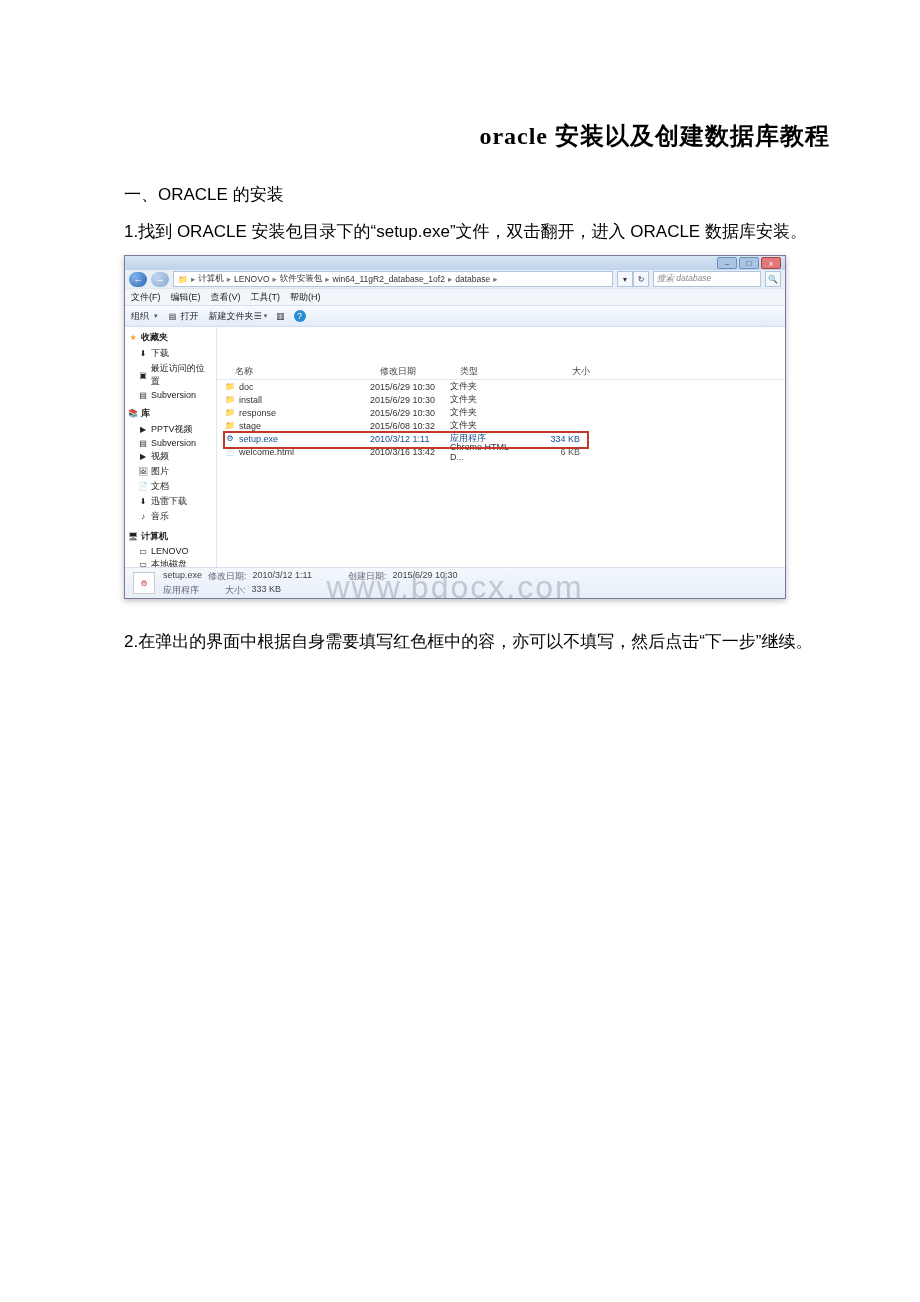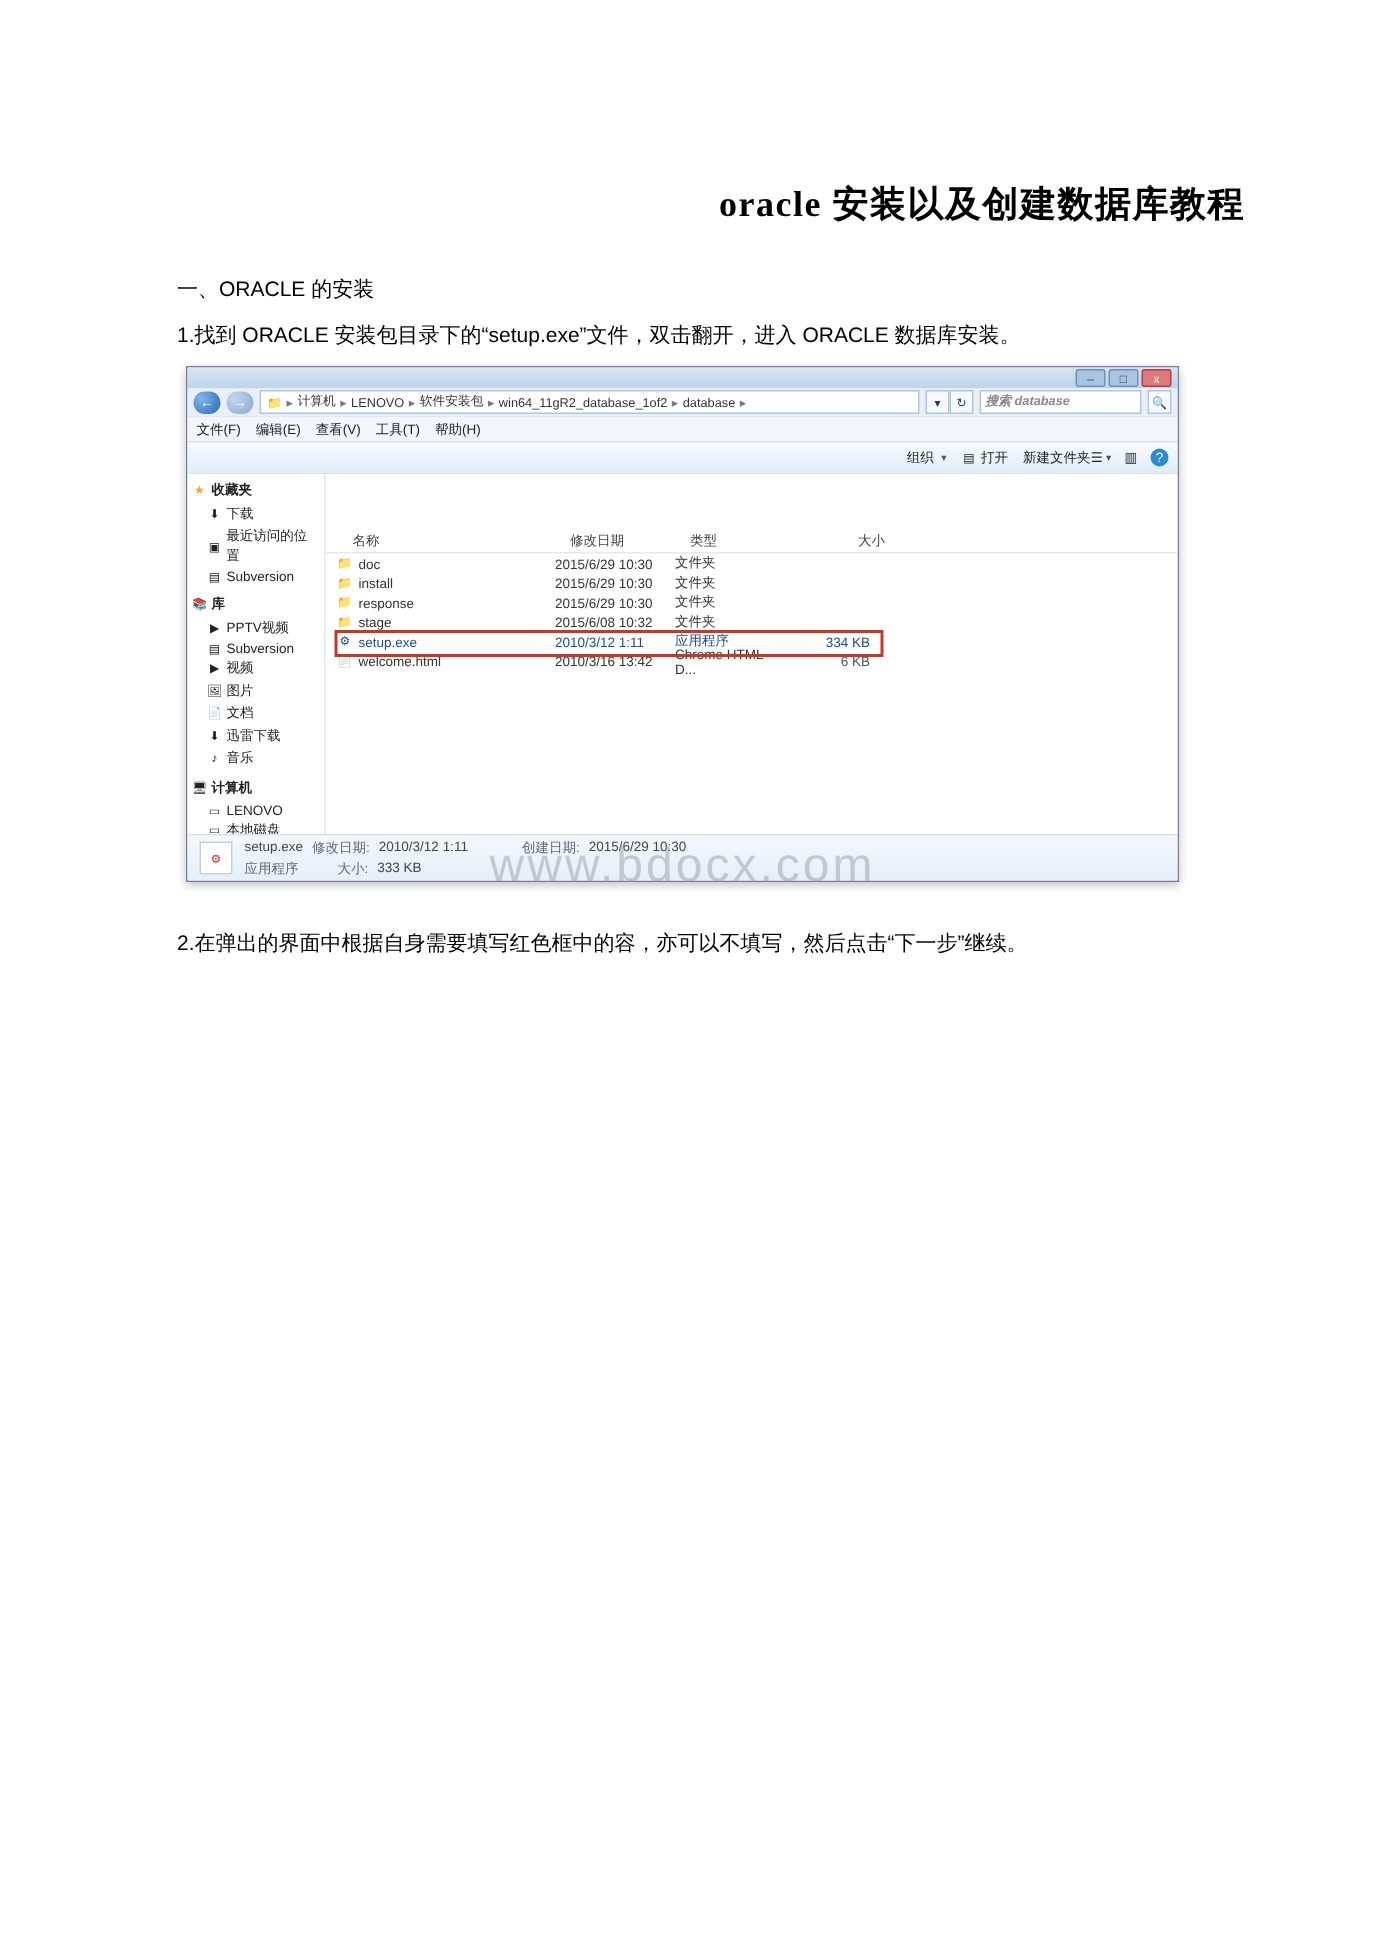--- a/index.html
+++ b/index.html
@@ -1,38 +1,38 @@
 <!DOCTYPE html>
 <html><head>
 <meta charset="utf-8">
 <style>
   html, body { margin: 0; padding: 0; background: #fff; font-family: "Microsoft YaHei", "SimSun", Arial, sans-serif; color: #000; }
   .page { width: 920px; min-height: 1302px; margin: 0 auto; background: #fff; padding: 120px 90px 0 90px; box-sizing: border-box; }
   h1 { font-family: "SimSun", serif; font-size: 24px; font-weight: bold; text-align: right; margin: 0 0 28px 0; letter-spacing: 1px; }
-  .para { font-size: 14px; line-height: 1.8; margin: 0 0 6px 0; }
+  .para { font-size: 17px; line-height: 1.8; margin: 0 0 6px 0; }
   .indent { text-indent: 2em; }
   .screenshot-wrap { margin: 8px 0 18px -10px; }
   
   .win7 { width: 660px; margin: 0 auto; border: 1px solid #7a7a9a; background: #fff; font-size: 10px; color: #222; box-shadow: 0 2px 6px rgba(0,0,0,0.25); font-family: "Microsoft YaHei", "Segoe UI", Arial, sans-serif; }
   .titlebar { height: 14px; background: linear-gradient(to bottom, #d7e4f2, #bfd3ea); display: flex; align-items: center; justify-content: flex-end; padding: 0 4px; }
   .titlebar .btns { display: flex; gap: 2px; }
   .titlebar .btn { width: 18px; height: 10px; background: #aac5e4; border: 1px solid #6e90b6; border-radius: 2px; display: flex; align-items: center; justify-content: center; font-size: 8px; color: #345; cursor: pointer; }
   .titlebar .btn.close { background: #e07a7a; border-color: #b04040; color: #fff; }
   .addrbar { height: 18px; background: #e9eff7; display: flex; align-items: center; padding: 0 4px; gap: 4px; }
   .navbtn { width: 18px; height: 15px; border-radius: 9px; background: radial-gradient(circle at 30% 30%, #7fb4ee, #2d66b0); display: flex; align-items: center; justify-content: center; color: #fff; font-size: 9px; cursor: pointer; }
   .navbtn.fwd { background: radial-gradient(circle at 30% 30%, #c2d6ee, #87a9d0); }
   .addrbox { flex: 1; background: #fff; border: 1px solid #b0c4de; height: 14px; display: flex; align-items: center; padding: 0 4px; font-size: 8.5px; color: #333; gap: 3px; }
   .addrbox .sep { color: #777; }
   .addrctrls { display: flex; align-items: center; gap: 0; }
   .addrctrls .mini { width: 14px; height: 14px; border: 1px solid #b0c4de; background: #f6f9fc; display: flex; align-items: center; justify-content: center; font-size: 8px; color: #335; cursor: pointer; }
-  .searchbox { width: 100px; height: 14px; border: 1px solid #b0c4de; background: #fff; display: flex; align-items: center; padding: 0 3px; font-size: 8.5px; color: #888; font-style: italic; font-weight: bold; }
+  .searchbox { width: 100px; height: 14px; border: 1px solid #b0c4de; background: #fff; display: flex; align-items: center; padding: 0 3px; font-size: 8.5px; color: #888; font-style: italic; }
   .searchend { width: 14px; height: 14px; border: 1px solid #b0c4de; background: #f6f9fc; display: flex; align-items: center; justify-content: center; font-size: 8px; color: #335; cursor: pointer; }
   .menubar { height: 16px; background: #f2f6fb; display: flex; align-items: center; padding: 0 6px; gap: 10px; font-size: 9px; color: #222; border-top: 1px solid #dfe7f1; }
   .menubar span { cursor: pointer; }
-  .toolbar { height: 20px; background: linear-gradient(to bottom, #f8fbff, #e2ecf8); display: flex; align-items: center; justify-content: flex-end; padding: 0 6px; font-size: 9px; border-top: 1px solid #d7e1ee; border-bottom: 1px solid #d7e1ee; }
+  .toolbar { height: 20px; background: linear-gradient(to bottom, #f8fbff, #e2ecf8); display: flex; align-items: center; justify-content: flex-start; padding: 0 6px; font-size: 9px; border-top: 1px solid #d7e1ee; border-bottom: 1px solid #d7e1ee; }
   .toolbar .left { display: flex; align-items: center; gap: 10px; }
   .toolbar .item { display: flex; align-items: center; gap: 3px; cursor: pointer; }
   .toolbar .dd::after { content: "▾"; font-size: 7px; margin-left: 2px; color: #555; }
   .toolbar .right { display: flex; align-items: center; gap: 6px; }
   .toolbar .sq { width: 14px; height: 14px; display: flex; align-items: center; justify-content: center; cursor: pointer; }
   .body { display: flex; height: 240px; background: #fff; }
   .sidebar { width: 85px; border-right: 1px solid #e3e7ed; padding: 4px 3px; overflow: hidden; }
   .side-group { margin-bottom: 6px; }
   .side-head { display: flex; align-items: center; gap: 3px; font-size: 9px; margin-bottom: 2px; }
   .side-item { display: flex; align-items: center; gap: 3px; font-size: 9px; padding: 1px 0 1px 10px; cursor: pointer; }

